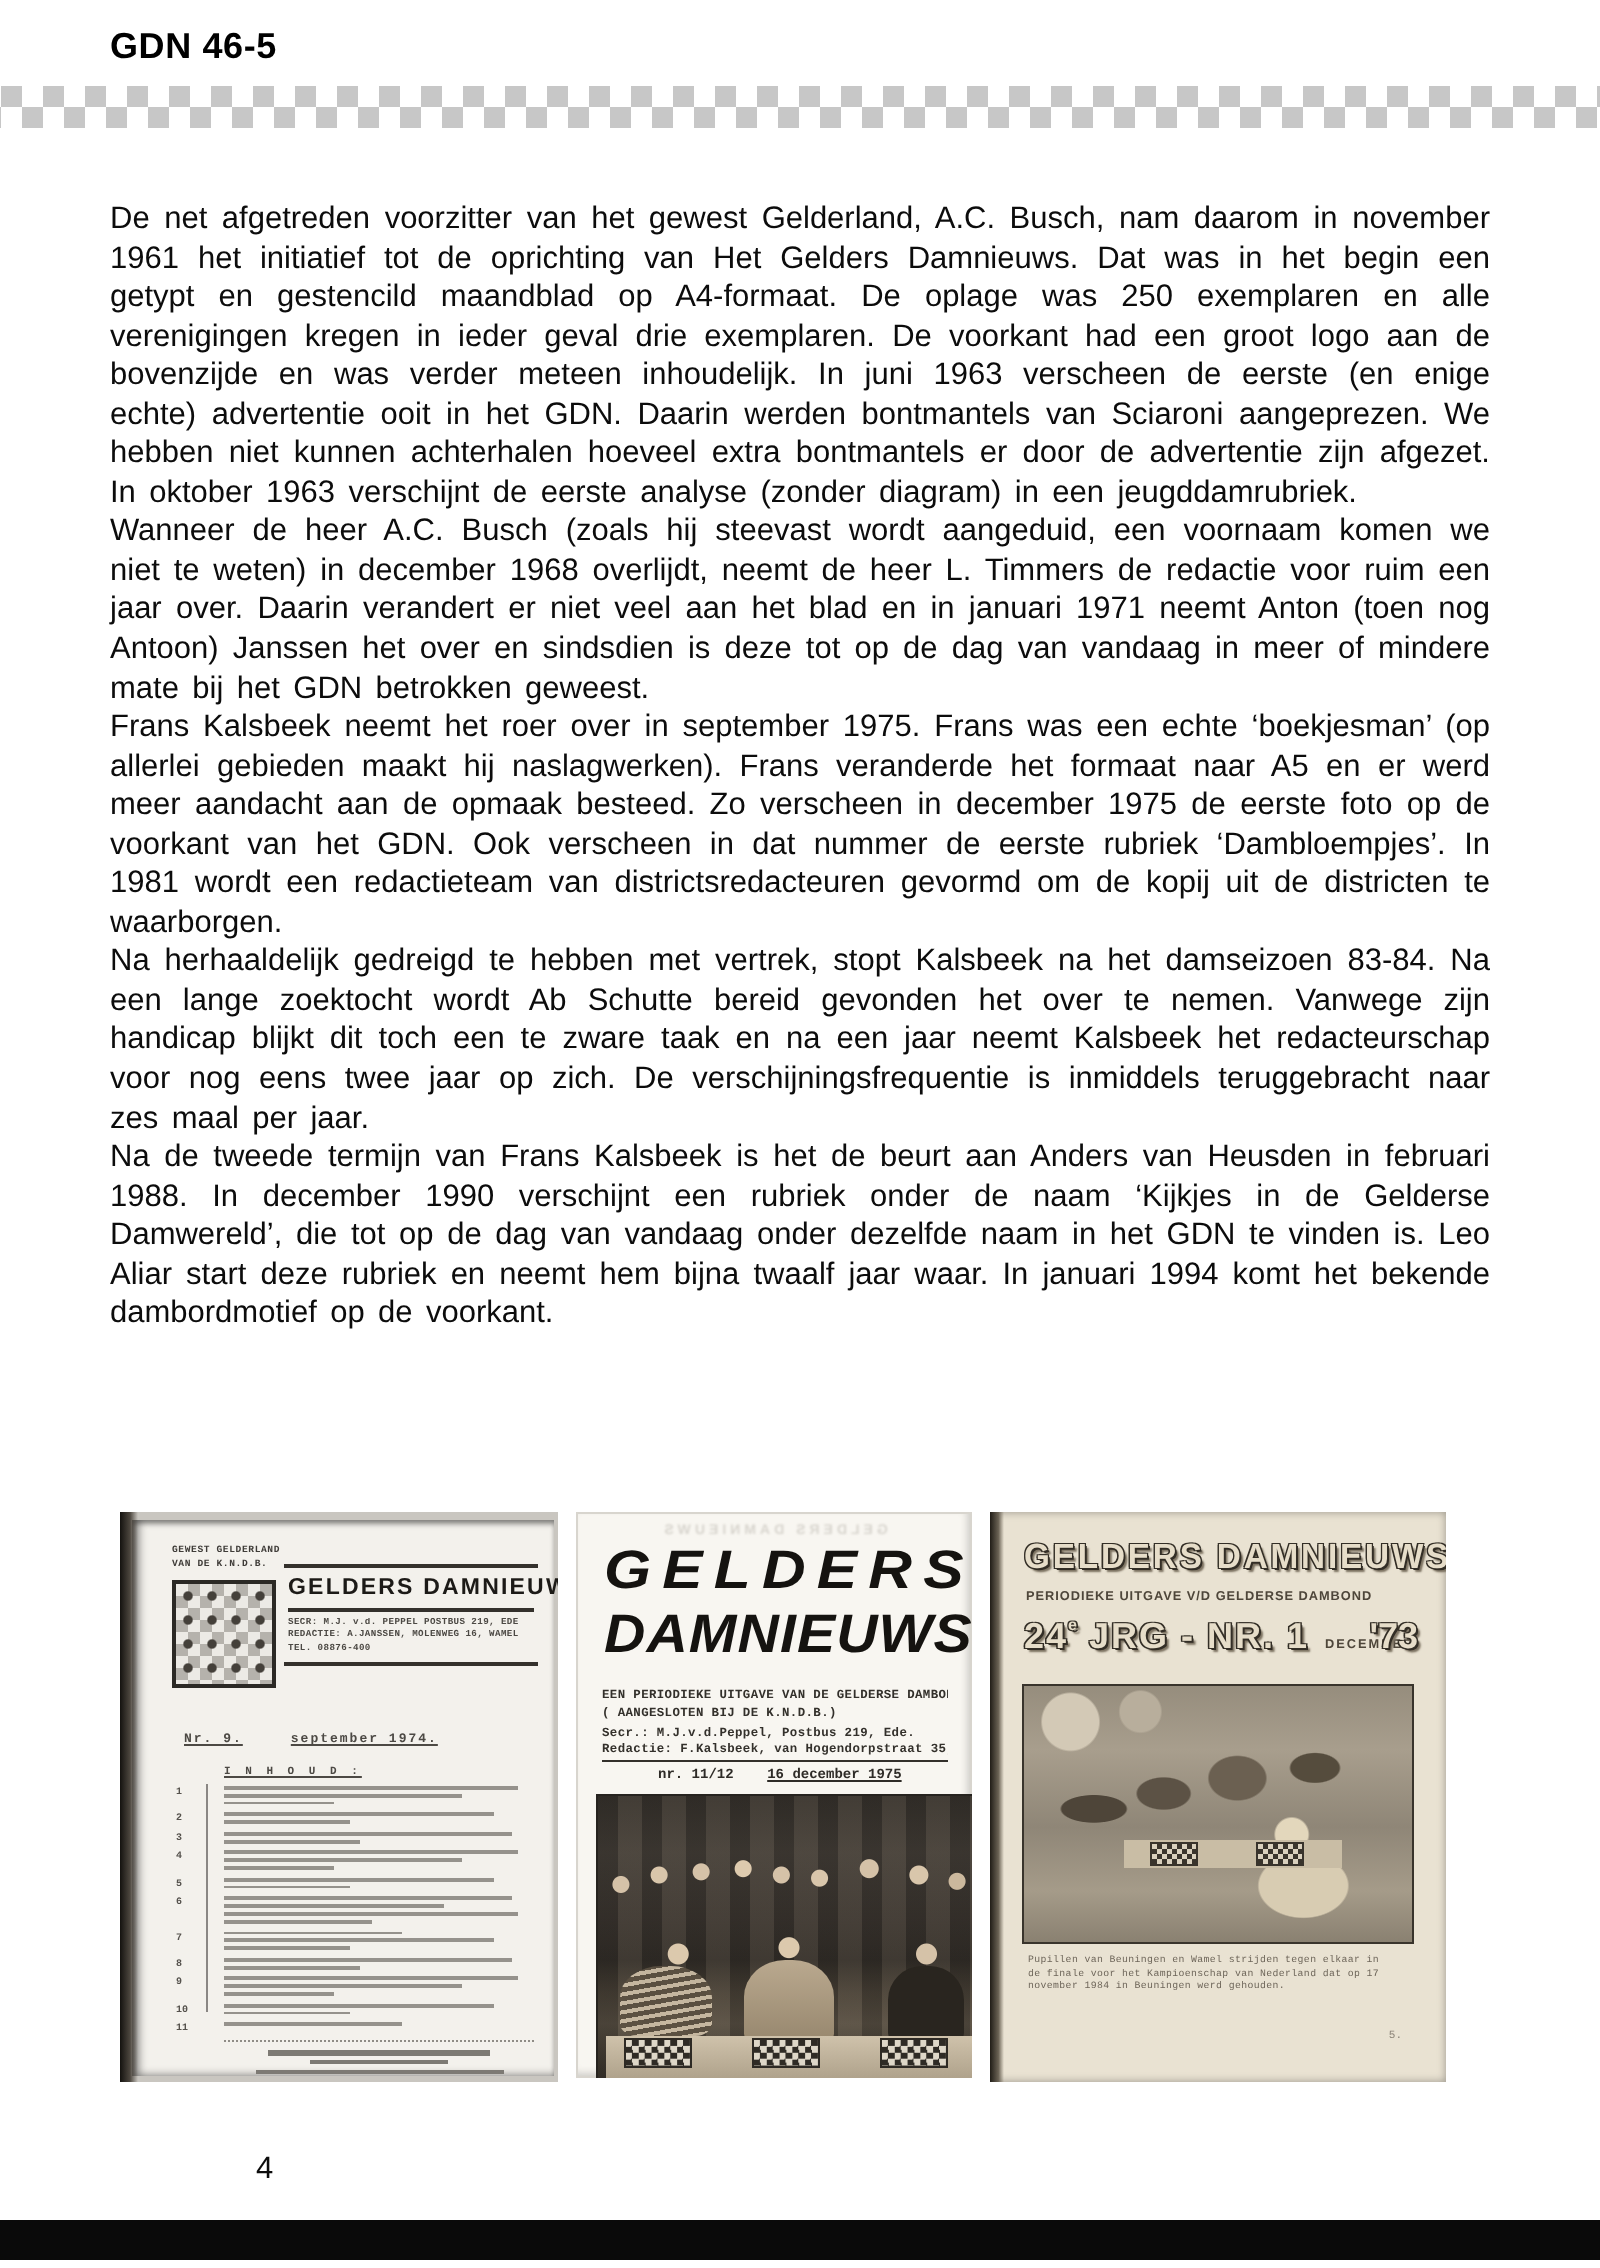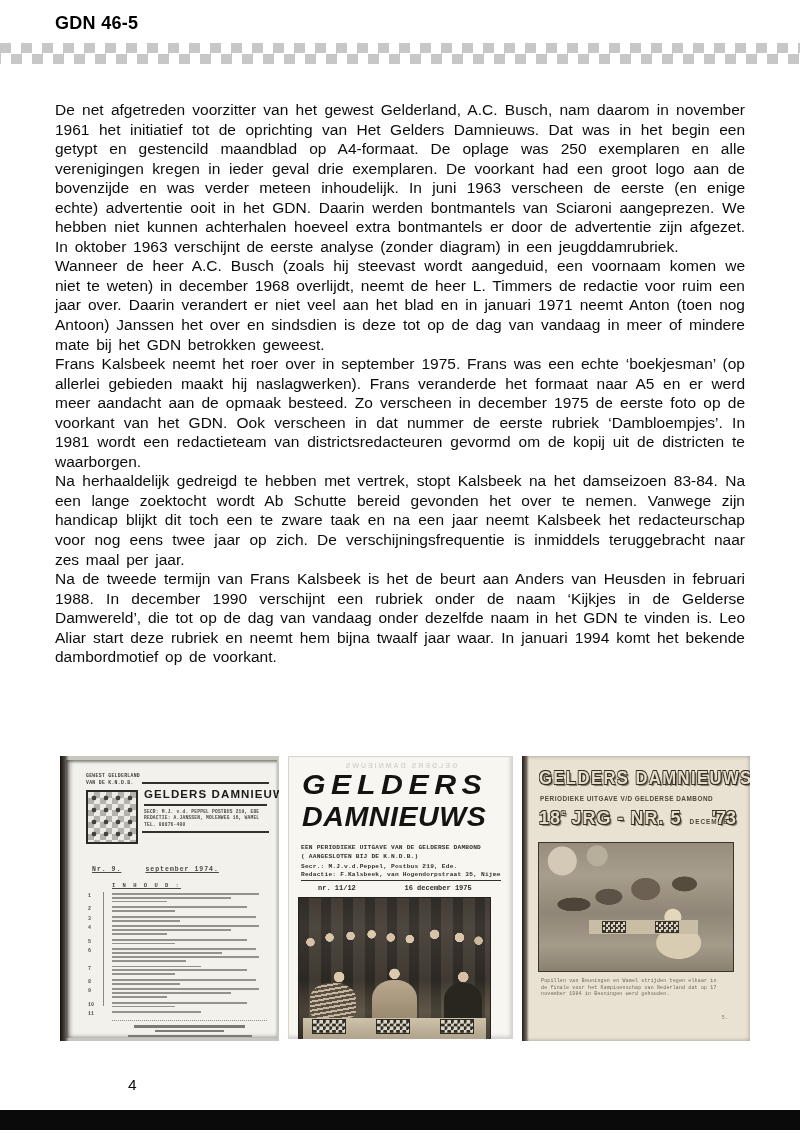--- a/index.html
+++ b/index.html
@@ -41,33 +41,33 @@
   .c1-toc-rule{position:absolute;left:15px;top:10px;bottom:26px;width:1px;background:#8a8784;}
   .toc-head{margin-left:24px;font:bold 5.5px "Liberation Mono",monospace;letter-spacing:2px;text-decoration:underline;color:#4c4944;margin-bottom:4px;}
   .toc-row{display:flex;margin-bottom:2px;}
   .toc-num{width:15px;flex:none;font:bold 5px "Liberation Mono",monospace;color:#55524d;}
   .toc-lines{flex:1;padding-left:9px;padding-right:2px;}
   .tl{height:1.9px;background:#95928c;margin:0 0 1.9px;}
   .toc-extra{margin-top:3px;margin-left:24px;padding-top:4px;border-top:1px dotted #8f8c86;}
   .tx{height:2.2px;background:#7d7a74;margin:0 auto 2.6px;}
 
   
-  .cover2{width:225px;height:283px;background:#f8f6f1;box-shadow:inset 0 0 0 1px #d8d5ce, inset -2px -2px 4px rgba(0,0,0,.2);}
+  .cover2{width:198px;height:283px;background:#f8f6f1;box-shadow:inset 0 0 0 1px #d8d5ce, inset -2px -2px 4px rgba(0,0,0,.2);}
   .c2-ghost{position:absolute;left:0;right:0;top:6px;text-align:center;font:bold 7px "Liberation Sans",sans-serif;
       letter-spacing:2px;color:#9b968c;opacity:.35;transform:scaleX(-1);filter:blur(.4px);}
   .c2-title{position:absolute;left:14px;font-weight:bold;font-style:italic;color:#151310;transform-origin:left top;}
   .c2-title.l1{top:14px;font-size:27px;letter-spacing:5px;transform:scaleX(1.12);}
   .c2-title.l2{top:46px;font-size:27px;letter-spacing:.5px;transform:scaleX(1.06);}
   .c2-sub{position:absolute;left:13px;right:12px;font:bold 6.2px "Liberation Mono",monospace;color:#33302b;letter-spacing:.2px;white-space:nowrap;overflow:hidden;}
   .c2-sub.s1{top:88px;}
   .c2-sub.s2{top:97px;}
   .c2-sub.s3{top:107px;font-weight:bold;}
   .c2-sub.s4{top:115px;border-bottom:1px solid #33302b;padding-bottom:1.5px;}
-  .c2-nrrow{position:absolute;left:2px;right:12px;top:128px;display:flex;font:bold 7px "Liberation Mono",monospace;color:#2e2b27;padding-left:28px;}
-  .c2-date{margin-left:auto;margin-right:16%;}
+  .c2-nrrow{position:absolute;left:13px;right:12px;top:128px;display:flex;font:bold 7px "Liberation Mono",monospace;color:#2e2b27;padding-left:28px;}
+  .c2-date{margin-left:auto;margin-right:16%;text-decoration:underline;}
   .c2-photo{position:absolute;left:10px;top:119px;width:191px;height:158px;border:1px solid #26231f;margin-top:22px;
       background-color:#3d3832;
       background-image:
         radial-gradient(circle at 6% 28%, #d5c2a8 0 4px, rgba(0,0,0,0) 4.5px),
         radial-gradient(circle at 16% 25%, #d9c6ab 0 4px, rgba(0,0,0,0) 4.5px),
         radial-gradient(circle at 27% 24%, #d5c2a8 0 4px, rgba(0,0,0,0) 4.5px),
         radial-gradient(circle at 38% 23%, #ddcaae 0 4px, rgba(0,0,0,0) 4.5px),
         radial-gradient(circle at 48% 25%, #d5c2a8 0 4px, rgba(0,0,0,0) 4.5px),
         radial-gradient(circle at 58% 26%, #d9c6ab 0 4px, rgba(0,0,0,0) 4.5px),
         radial-gradient(circle at 71% 23%, #d5c2a8 0 4.5px, rgba(0,0,0,0) 5px),
@@ -279,21 +279,21 @@
           <div class="b2 p2"></div>
           <div class="b2 p3"></div>
         </div>
       </div>
     </figure>
 
     <figure class="cover cover3">
       <div class="c3-title outline-text">GELDERS DAMNIEUWS</div>
       <div class="c3-sub">PERIODIEKE UITGAVE V/D GELDERSE DAMBOND</div>
       <div class="c3-issue">
-        <span class="c3-jrg outline-text">18</span><span class="c3-sup outline-text">e</span><span class="c3-jrg outline-text"> JRG - NR. 5</span><span class="c3-month">DECEMBER</span>
+        <span class="c3-jrg outline-text">24</span><span class="c3-sup outline-text">e</span><span class="c3-jrg outline-text"> JRG - NR. 1</span><span class="c3-month">DECEMBER</span>
         <span class="c3-year outline-text">'73</span>
       </div>
       <div class="c3-photo">
         <div class="c3-table">
           <div class="b3 p1"></div>
           <div class="b3 p2"></div>
         </div>
       </div>
       <div class="c3-caption">Pupillen van Beuningen en Wamel strijden tegen elkaar in de finale voor het Kampioenschap van Nederland dat op 17 november 1984 in Beuningen werd gehouden.</div>
       <div class="c3-pagemark">5.</div>

